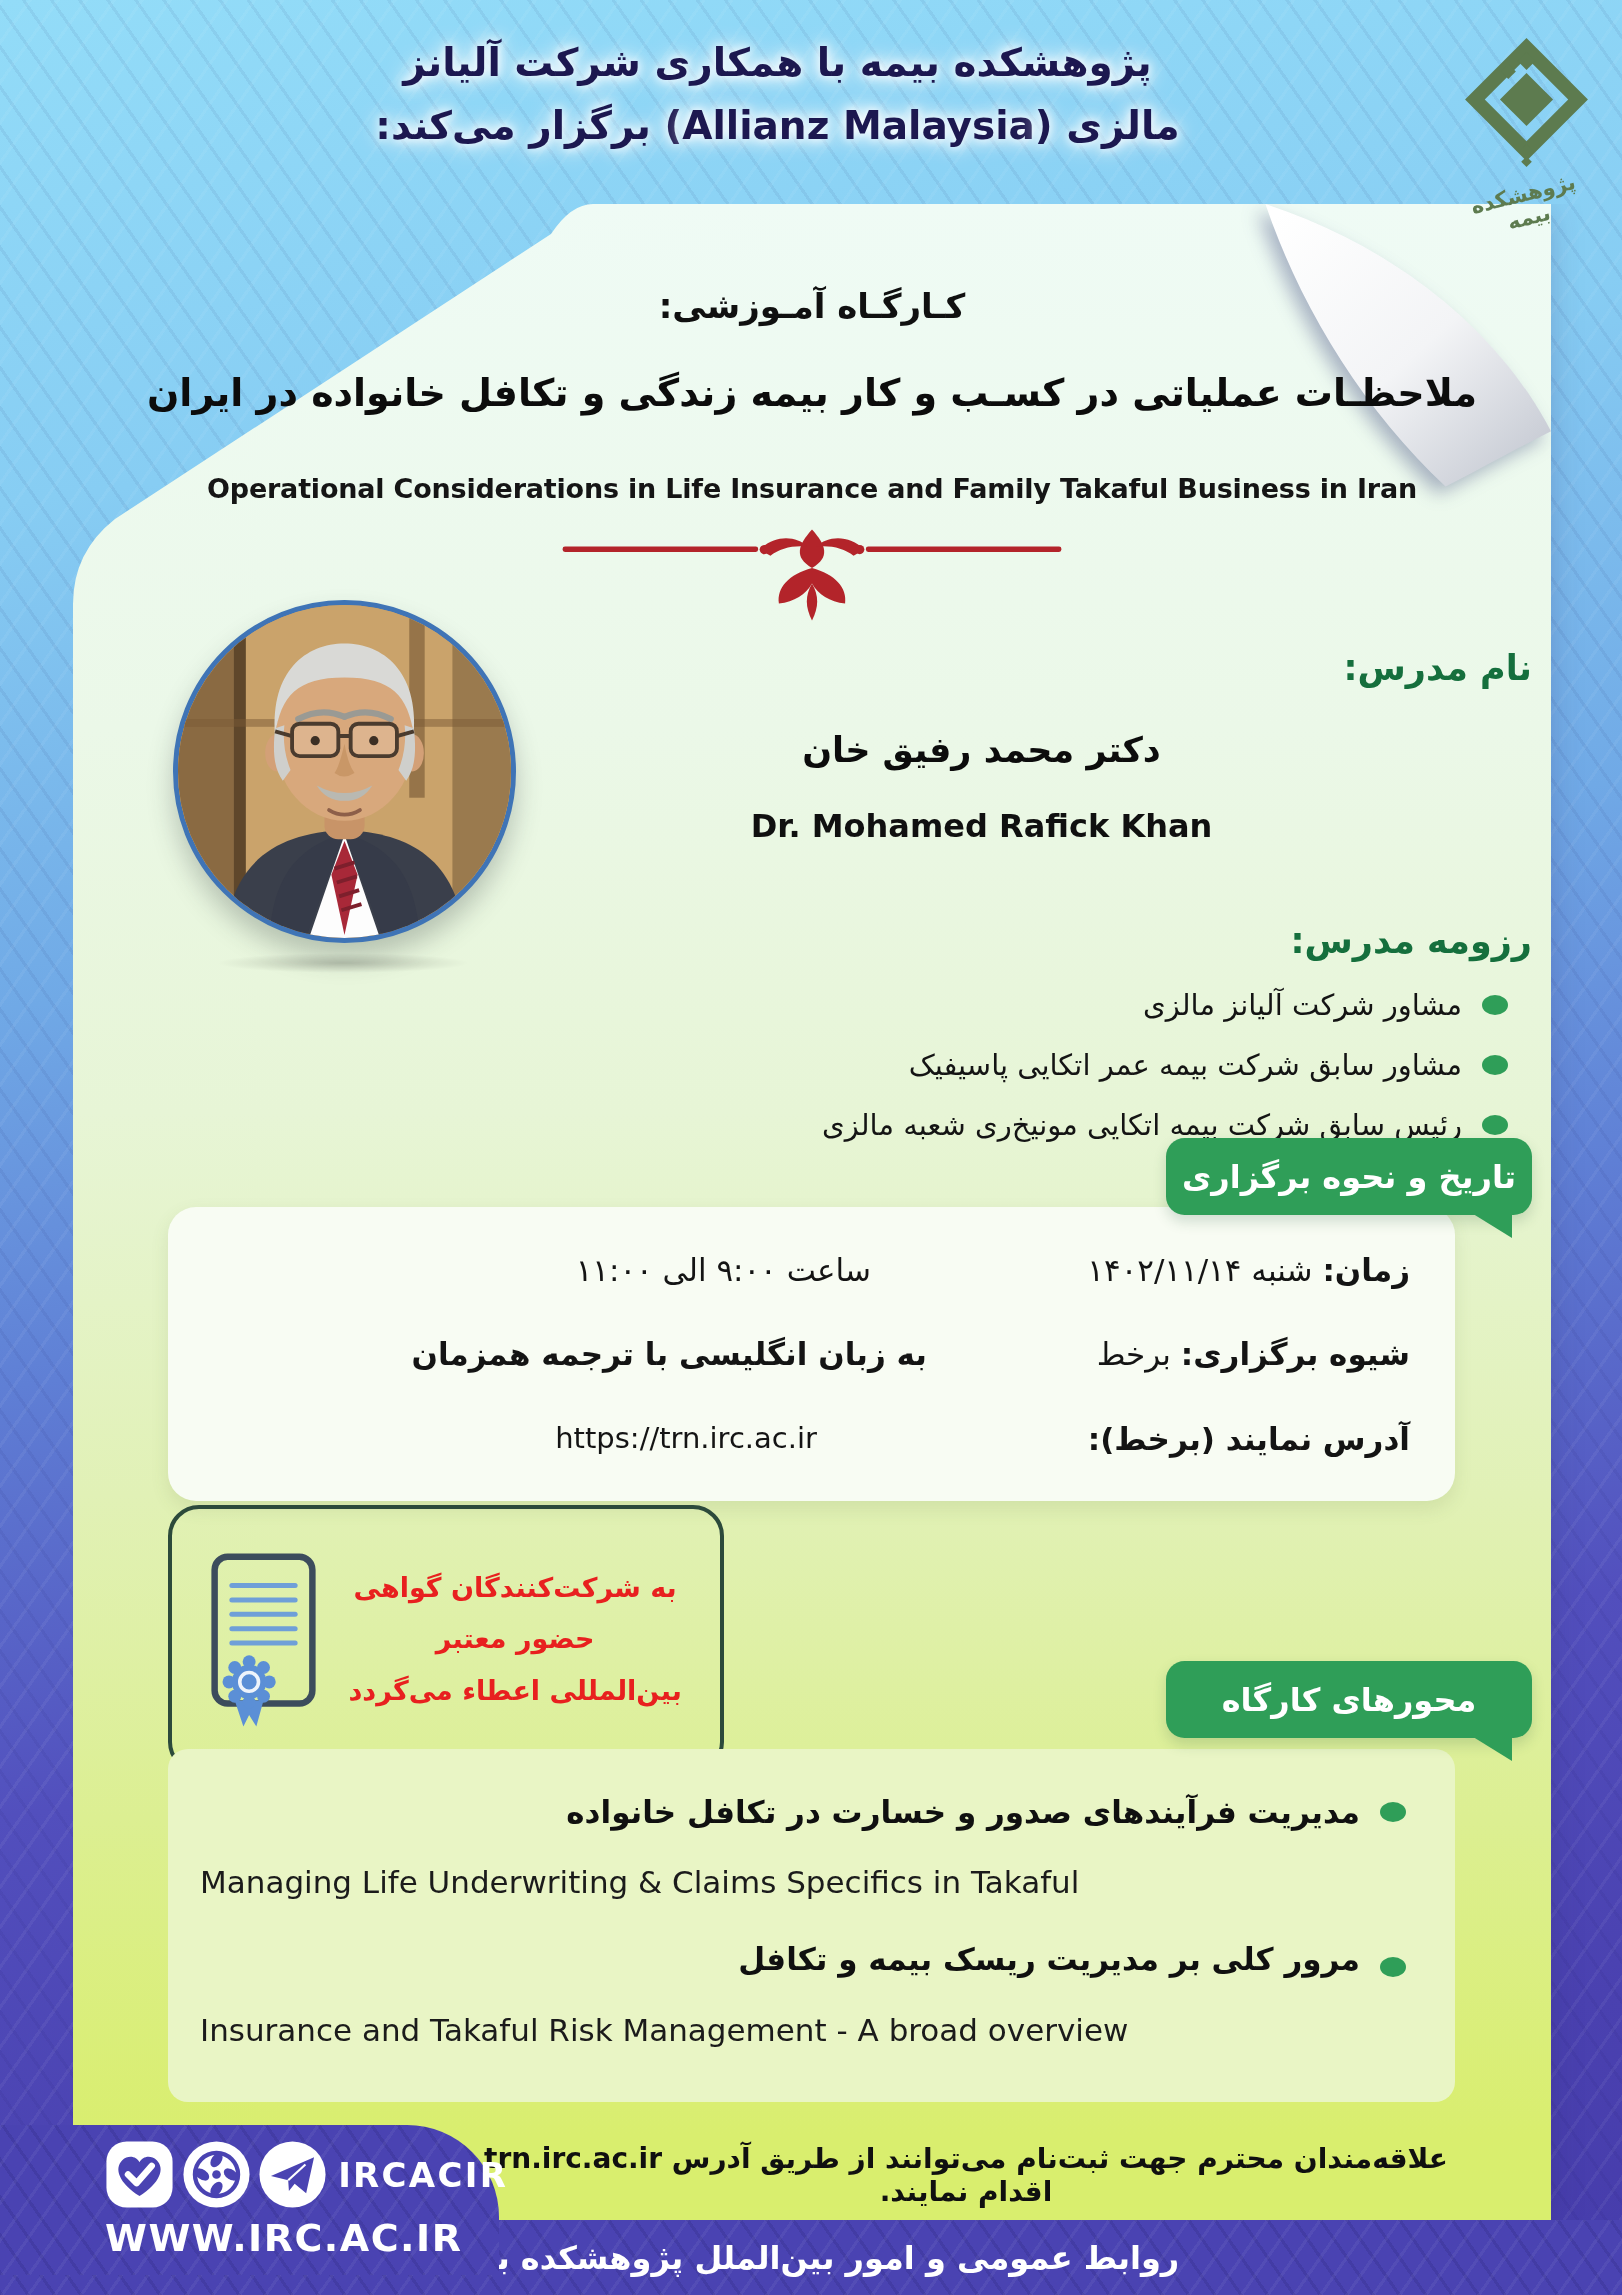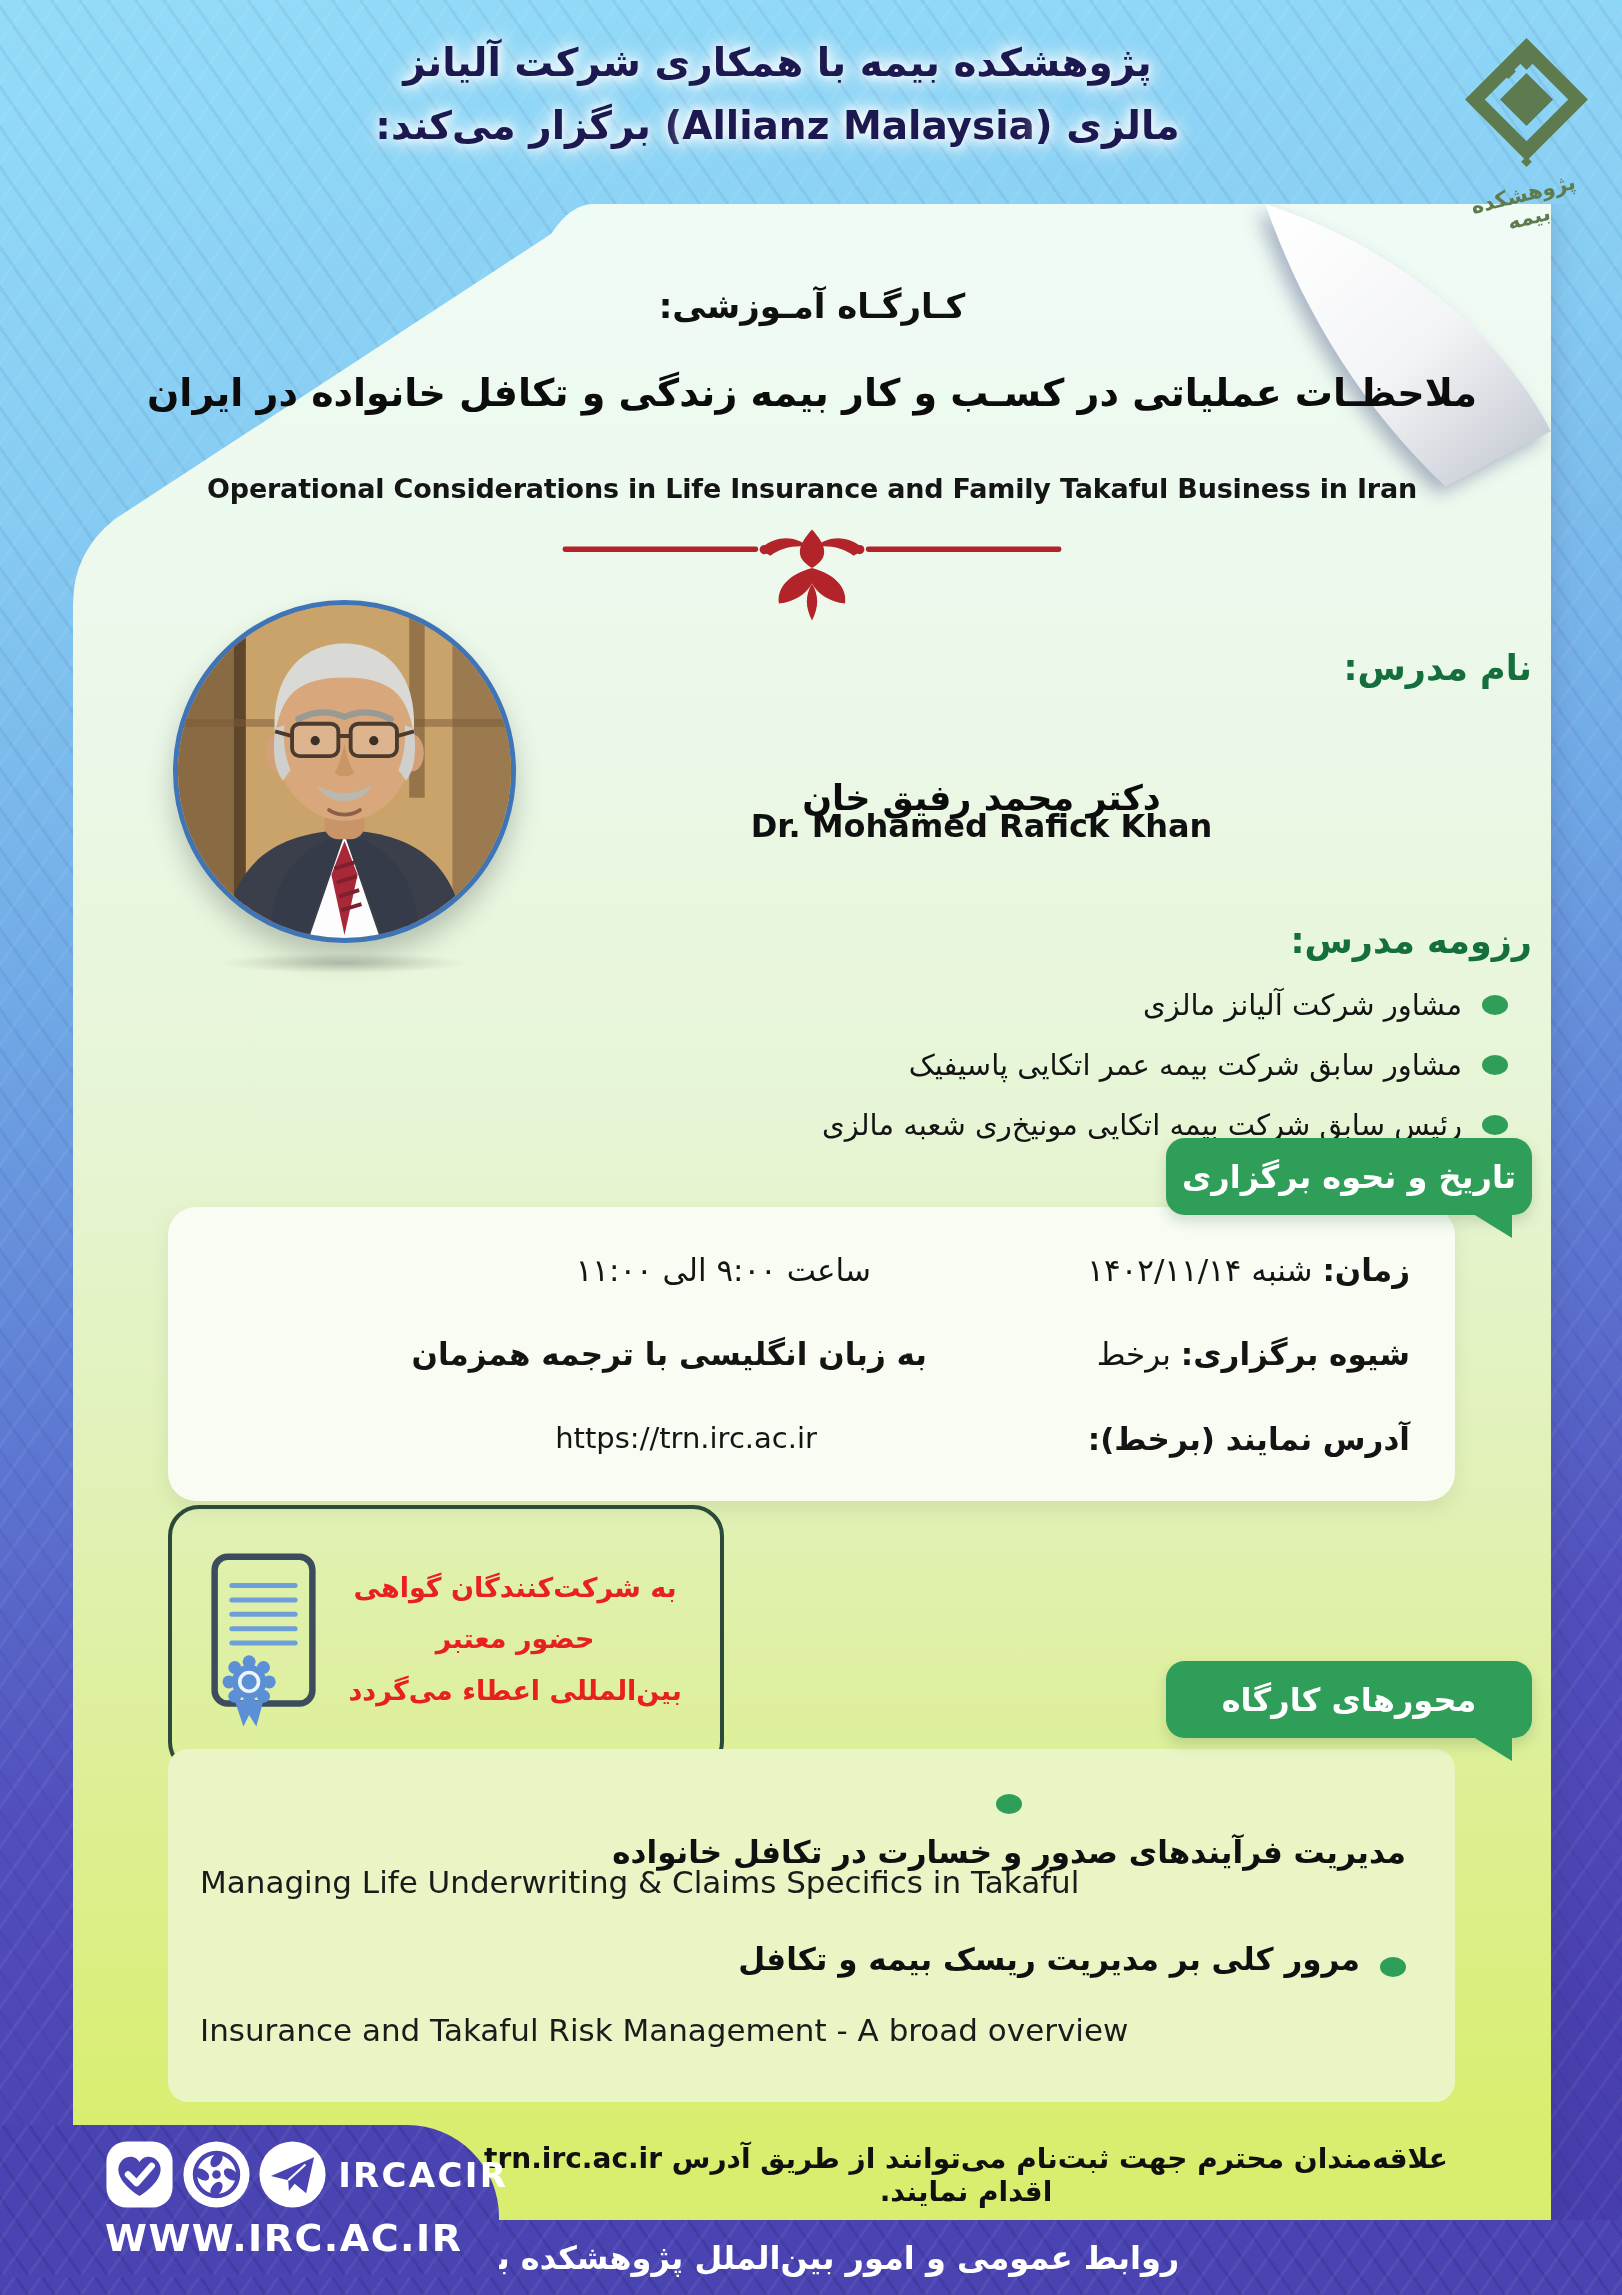--- a/index.html
+++ b/index.html
@@ -38,21 +38,21 @@
   .ornament{left:50%;top:528px;transform:translateX(-50%);z-index:3;}
   
   .photo{
     left:173px;top:600px;width:333px;height:333px;border-radius:50%;overflow:hidden;
     border:5.4px solid #3f74b6;box-shadow:0 15.4px 26px rgba(50,60,60,.28);background:#caa36b;z-index:3;
   }
   .photo-shadow{left:216px;top:953px;width:254px;height:20px;border-radius:50%;
     background:radial-gradient(ellipse at center,rgba(0,0,0,.20) 0%,rgba(0,0,0,0) 70%);z-index:2;}
   .green-heading{font-size:35px;font-weight:bold;color:#156f3d;direction:rtl;z-index:3;}
   .name-label{right:91px;top:648px;}
-  .name-fa{left:539px;top:730px;width:885px;text-align:center;font-size:35px;font-weight:bold;color:#0c0c0c;direction:rtl;z-index:3;margin-top:48px;}
+  .name-fa{left:539px;top:730px;width:885px;text-align:center;font-size:35px;font-weight:bold;color:#0c0c0c;direction:rtl;z-index:3;}
   .name-en{left:539px;top:807px;width:885px;text-align:center;font-size:32px;font-weight:bold;color:#101010;z-index:3;}
   .resume-label{right:91px;top:921px;}
   .resume-list{right:115px;top:988px;direction:rtl;z-index:3;}
   .resume-item{display:flex;align-items:center;gap:20px;margin-bottom:26px;font-size:29px;color:#141414;}
   .dot{width:26px;height:20px;border-radius:50%;background:#2f9e58;flex:none;}
   
   .band{
     position:absolute;width:366px;height:77px;background:#2f9e58;border-radius:18.5px;
     color:#fff;font-size:32px;font-weight:bold;display:flex;align-items:center;justify-content:center;
     direction:rtl;z-index:4;box-shadow:0 6.2px 12.3px rgba(40,90,60,.18);
@@ -74,21 +74,21 @@
   
   .cert-box{left:168px;top:1505px;width:548px;height:260px;border:4.6px solid #2c4a3b;border-radius:31px;
     display:flex;align-items:center;z-index:3;}
   .cert-icon{margin-left:34px;flex:none;}
   .cert-text{flex:1;padding:0 23px 0 12.3px;direction:rtl;text-align:center;color:#e8201f;
     font-weight:bold;font-size:27px;line-height:1.9;}
   
   .topics-card{left:168px;top:1749px;width:1287px;height:353px;background:#e9f5c5;border-radius:20px;z-index:3;}
   .trow{position:absolute;right:49px;direction:rtl;display:flex;align-items:center;gap:20px;
     font-size:31px;font-weight:bold;color:#101010;}
-  .trow1{top:45px;flex-direction:column;} .trow2{top:192px;align-items:flex-end;}
+  .trow1{top:45px;} .trow2{top:192px;align-items:flex-end;}
   .ten{position:absolute;left:32px;font-size:31px;color:#1b1b1b;white-space:nowrap;}
   .ten1{top:115px;} .ten2{top:263px;}
   
   .register{left:477px;top:2142px;width:978px;text-align:center;font-size:28px;font-weight:bold;
     color:#101010;direction:rtl;z-index:5;}
   .notch{left:0;top:2125px;width:499px;height:150px;border-top-right-radius:92px;z-index:6;
     background:
       repeating-linear-gradient(125deg,rgba(255,255,255,.05) 0 3.1px,transparent 3.1px 21.6px),
       repeating-linear-gradient(55deg,rgba(15,10,70,.12) 0 3.1px,transparent 3.1px 21.6px),#4a43b2;}
   .social-row{position:absolute;left:105px;top:15.4px;display:flex;align-items:center;gap:7.7px;}

